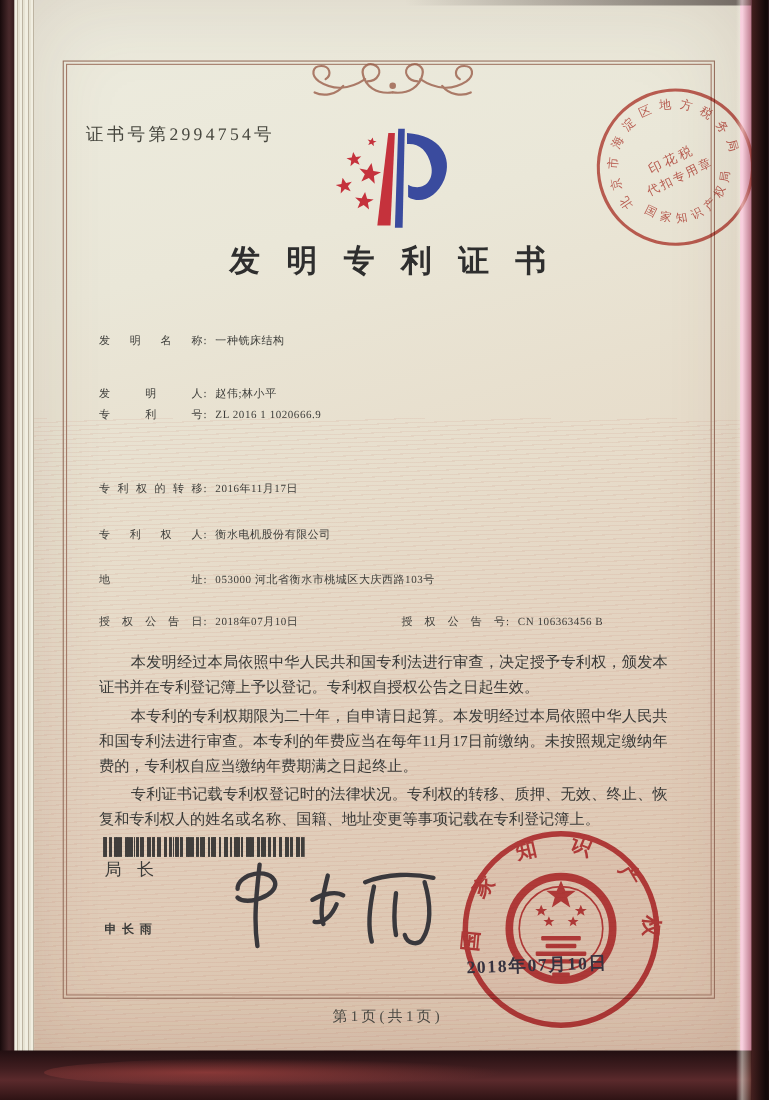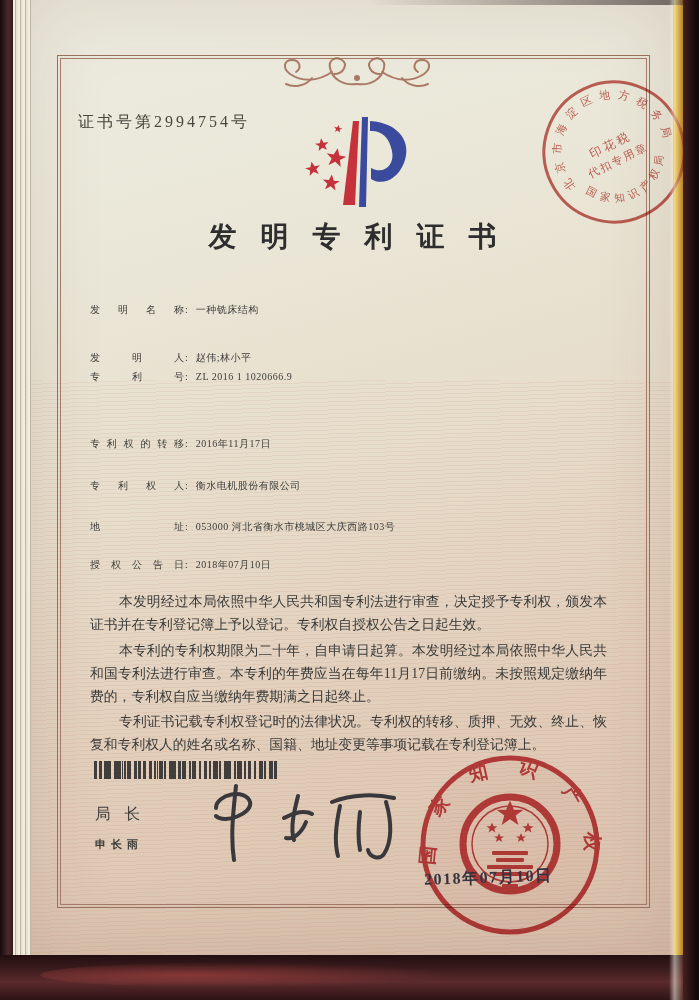--- a/index.html
+++ b/index.html
@@ -1,17 +1,17 @@
 <!DOCTYPE html>
 <html><head>
 <meta charset="utf-8">
 <style>
   html,body{margin:0;padding:0;background:#1a0c0d;}
   .photo{position:relative;width:699px;height:1000px;overflow:hidden;
-         font-family:"Liberation Serif","DejaVu Serif",serif;background:#eab308;}
+         font-family:"Liberation Serif","DejaVu Serif",serif;background:#f9a8d4;}
   .abs{position:absolute;}
 
   
   .left-cover{left:0;top:0;width:15px;height:100%;
     background:linear-gradient(90deg,#170a0b,#4a2a2c 55%,#2c1415);}
   .page-stack{left:13px;top:0;width:18px;height:100%;
     background:repeating-linear-gradient(90deg,#f1eee1 0 2px,#bdb4a2 2px 3px,#e7e3d3 3px 5px);}
   .right-cover{right:0;top:0;width:16px;height:100%;z-index:60;
     background:linear-gradient(90deg,#45201f,#140909 80%);}
   .right-edge{left:669px;top:0;width:14px;height:100%;z-index:59;
@@ -47,21 +47,21 @@
   .paras{left:90px;top:591px;width:517px;font-size:13.8px;line-height:1.66;color:#3a3a38;
     text-align:justify;}
   .paras p{margin:0 0 3px 0;text-indent:2.1em;}
 
   .barcode{left:94px;top:761px;width:183px;height:18px;opacity:.88;
     background:
       repeating-linear-gradient(90deg,#2b2b2b 0 2px,rgba(0,0,0,0) 2px 5px),
       repeating-linear-gradient(90deg,#2b2b2b 0 1px,rgba(0,0,0,0) 1px 7px),
       repeating-linear-gradient(90deg,#2b2b2b 0 3px,rgba(0,0,0,0) 3px 11px);}
 
-  .director-title{left:95px;top:804px;font-size:15.5px;letter-spacing:14px;color:#3c3c3a;}
+  .director-title{left:95px;top:780px;font-size:15.5px;letter-spacing:14px;color:#3c3c3a;}
   .director-name{left:95px;top:837px;font-size:11px;letter-spacing:5px;color:#3c3c3a;font-weight:bold;}
   .signature{left:200px;top:772px;}
   .seal{left:417px;top:752px;mix-blend-mode:multiply;}
   .seal-date{left:424px;top:866px;width:220px;font-size:16px;font-weight:bold;color:#36323f;
     letter-spacing:1.5px;transform:rotate(-2deg);z-index:40;}
   .tax-stamp{left:536px;top:74px;transform:rotate(-26deg);opacity:.85;mix-blend-mode:multiply;}
   .ornament{left:272px;top:48px;}
   .logo{left:286px;top:113px;}
   .footer{left:57px;top:915px;width:591px;text-align:center;font-size:13.5px;
     letter-spacing:3px;color:#4c4a44;}
@@ -142,20 +142,23 @@
     <span class="lab">专利权的转移</span><span class="colon">:</span><span class="val">2016年11月17日</span>
   </div>
   <div class="row" style="top:479px">
     <span class="lab">专利权人</span><span class="colon">:</span><span class="val">衡水电机股份有限公司</span>
   </div>
   <div class="row" style="top:520px">
     <span class="lab">地址</span><span class="colon">:</span><span class="val">053000 河北省衡水市桃城区大庆西路103号</span>
   </div>
   <div class="row" style="top:558px">
     <span class="lab">授权公告日</span><span class="colon">:</span><span class="val">2018年07月10日</span>
+  </div>
+  <div class="row row2" style="top:558px">
+    <span class="lab">授权公告号</span><span class="colon">:</span><span class="val">CN 106363456 B</span>
   </div>
 
   <div class="abs paras">
     <p>本发明经过本局依照中华人民共和国专利法进行审查，决定授予专利权，颁发本证书并在专利登记簿上予以登记。专利权自授权公告之日起生效。</p>
     <p>本专利的专利权期限为二十年，自申请日起算。本发明经过本局依照中华人民共和国专利法进行审查。本专利的年费应当在每年11月17日前缴纳。未按照规定缴纳年费的，专利权自应当缴纳年费期满之日起终止。</p>
     <p>专利证书记载专利权登记时的法律状况。专利权的转移、质押、无效、终止、恢复和专利权人的姓名或名称、国籍、地址变更等事项记载在专利登记簿上。</p>
   </div>
 
   <div class="abs barcode"></div>
 
@@ -198,20 +201,21 @@
         <rect x="79" y="106" width="28" height="4" rx="1"></rect>
         <rect x="70" y="113" width="46" height="4" rx="1"></rect>
         <rect x="76" y="120" width="34" height="4" rx="1"></rect>
         <rect x="85" y="132" width="16" height="5" rx="1"></rect>
       </g>
     </g>
   </svg>
 
   <div class="abs seal-date">2018年07月10日</div>
 
+  <div class="abs footer">第1页(共1页)</div>
 
   <div class="abs left-cover"></div>
   <div class="abs page-stack"></div>
   <div class="abs right-edge"></div>
   <div class="abs right-cover"></div>
   <div class="abs bottom-cover"></div>
   <div class="abs bottom-sheen"></div>
   <div class="abs top-edge"></div>
 </div>
 

